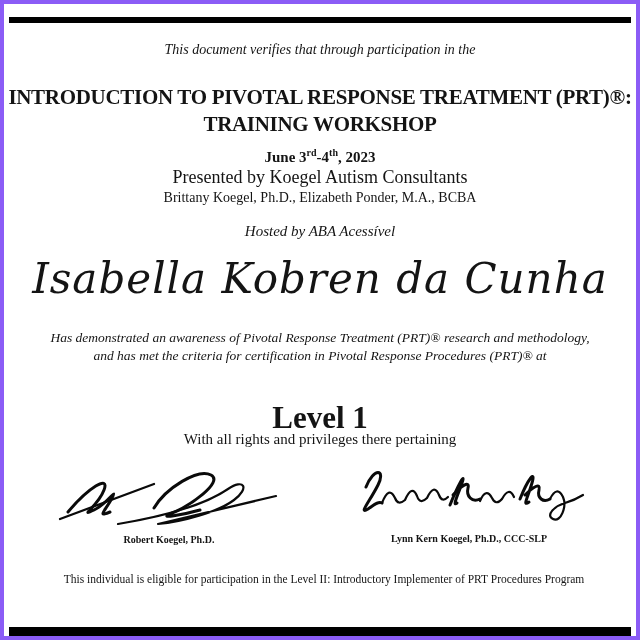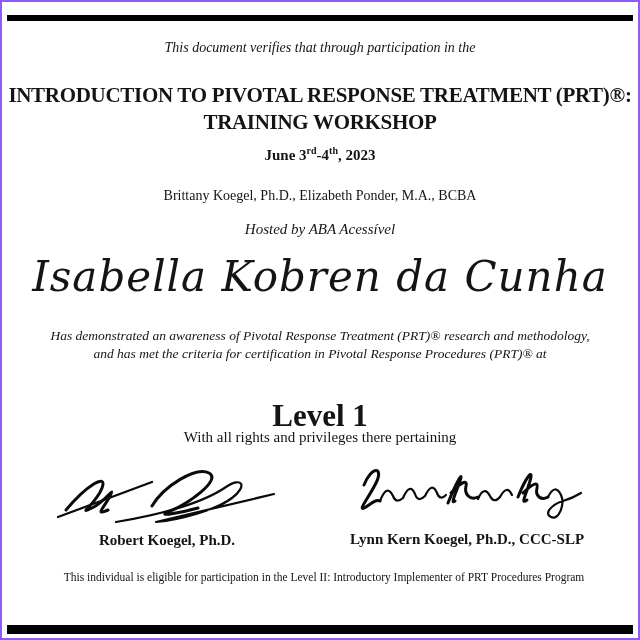--- a/index.html
+++ b/index.html
@@ -1,18 +1,18 @@
 <!DOCTYPE html>
 <html><head>
 <meta charset="utf-8">
 <style>
   html,body { margin:0; padding:0; background:#f2f2f2; }
   .page {
     width:640px; height:640px; position:relative; margin:0 auto;
-    background:#ffffff; border:2px solid #8b5cf6; box-sizing:border-box;
+    background:#ffffff; border:4px solid #8b5cf6; box-sizing:border-box;
     font-family:"Liberation Serif", serif; color:#141414; overflow:hidden;
   }
   .bar { position:absolute; left:5px; right:5px; background:#000; }
   .bar-top { top:13px; height:6px; }
   .bar-bottom { top:623px; height:9px; }
   .tline { position:absolute; left:0; right:0; text-align:center; white-space:nowrap; }
   .intro      { top:38px;  font-style:italic; font-size:14px; }
   .title      { top:72px;  font-weight:bold; font-size:21px; line-height:27px; letter-spacing:-0.3px; white-space:normal;margin-top:8px; }
   .date       { top:143px; font-weight:bold; font-size:15px;text-align:center; }
   .date sup   { font-size:10px; }
@@ -20,41 +20,42 @@
   .presenters { top:186px; font-size:14px; }
   .hosted     { top:219px; font-style:italic; font-size:15px; }
   .recipient  { top:250px; font-family:"DejaVu Serif", serif; font-style:italic; font-size:42px; letter-spacing:1px; }
   .statement  { top:325px; font-style:italic; font-size:13.5px; line-height:17.5px; white-space:normal; }
   .level      { top:396px; font-weight:bold; font-size:31px; }
   .rights     { top:427px; font-size:15px; }
   .sig-col { position:absolute; text-align:center; }
   .sig-left  { top:458px; left:30px;  width:270px; }
   .sig-right { top:455px; left:320px; width:290px; }
   .sig-col svg { display:block; margin:0 auto; }
-  .sig-name { font-weight:bold; font-size:15px; margin-top:4px; white-space:nowrap; }
+  .sig-name { font-weight:bold; font-size:10px; margin-top:4px; white-space:nowrap; }
   .footer { top:569px; font-size:11.5px;margin-left:8px; }
   .sig-stroke { fill:none; stroke:#0a0a0a; stroke-width:3; stroke-linecap:round; stroke-linejoin:round; }
   .sig-stroke.thin { stroke-width:2.2; }
 </style>
 </head>
 <body>
 
 <div class="page">
 
   <div class="bar bar-top"></div>
 
   <div class="tline intro">This document verifies that through participation in the</div>
 
   <div class="tline title">
     <span>INTRODUCTION TO PIVOTAL RESPONSE TREATMENT (PRT)®:</span><br>
     <span>TRAINING WORKSHOP</span>
   </div>
 
   <div class="tline date"><span>June 3</span><sup>rd</sup><span>-4</span><sup>th</sup><span>, 2023</span></div>
 
+  <div class="tline presented">Presented by Koegel Autism Consultants</div>
 
   <div class="tline presenters">Brittany Koegel, Ph.D., Elizabeth Ponder, M.A., BCBA</div>
 
   <div class="tline recipient">Isabella Kobren da Cunha</div>
 
   <div class="tline hosted">Hosted by ABA Acessível</div>
 
   <div class="tline statement">
     <span>Has demonstrated an awareness of Pivotal Response Treatment (PRT)® research and methodology,</span><br>
     <span>and has met the criteria for certification in Pivotal Response Procedures (PRT)® at</span>

